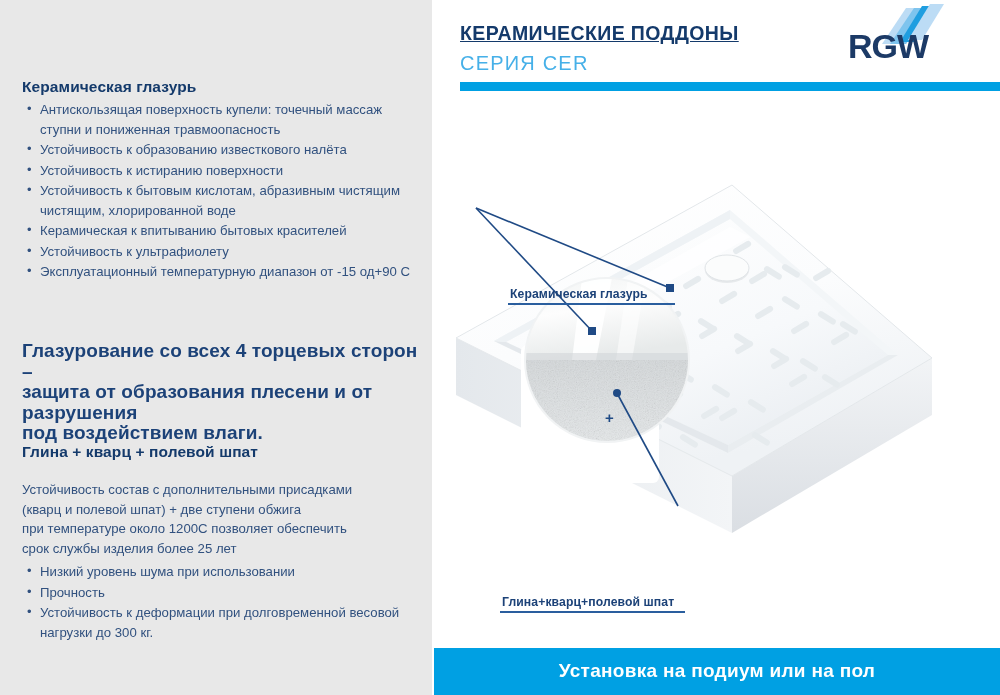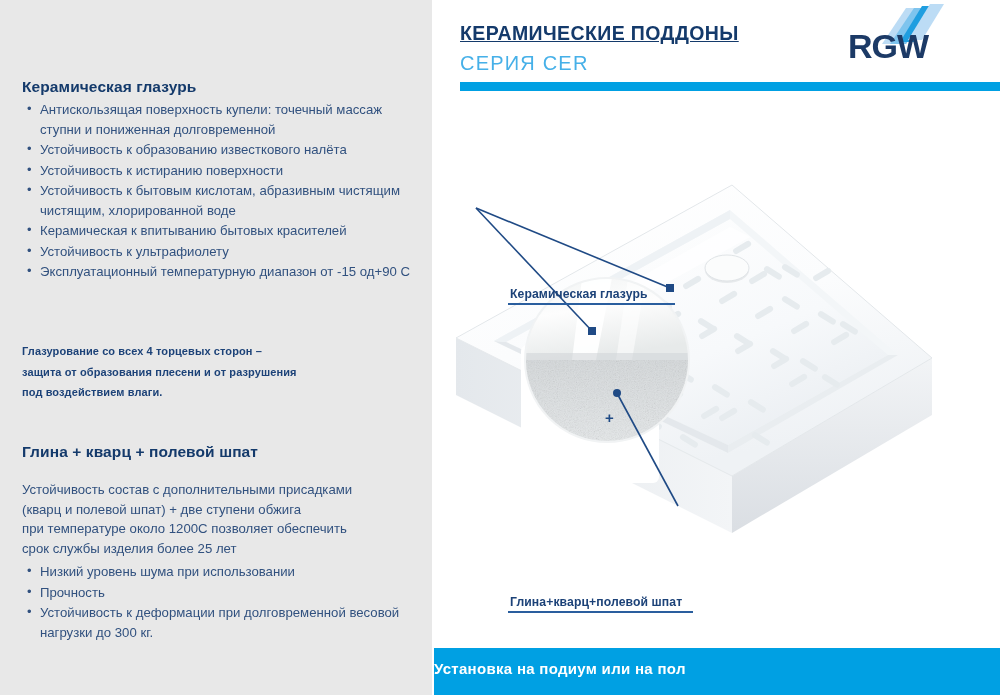--- a/index.html
+++ b/index.html
@@ -33,21 +33,21 @@
   ul.bullets li::before{
     content:"•";position:absolute;left:5px;top:-1px;
     color:#31517f;font-size:13px;
   }
 
   .block-glaze{position:absolute;left:22px;top:78px;width:400px;}
   .block-glaze .sec-title{margin-bottom:4px;}
 
   .block-edge{position:absolute;left:22px;top:341px;width:400px;}
   .block-edge p{
-    margin:0;font-size:11px;font-weight:bold;color:#1c4278;
+    margin:0;font-size:19px;font-weight:bold;color:#1c4278;
     line-height:20.5px;letter-spacing:.1px;
   }
 
   .block-clay{position:absolute;left:22px;top:443px;width:400px;}
   .block-clay .sec-title{margin-bottom:19px;}
   .block-clay .sec-body p{margin:0;}
 
   
   .header{position:absolute;left:432px;top:0;right:0;height:95px;background:#fff;}
   .h-title{
@@ -73,51 +73,51 @@
   .callout{position:absolute;}
   .callout .txt{
     font-size:12.2px;font-weight:bold;color:#1c4278;white-space:nowrap;
     letter-spacing:.1px;padding:0 4px 2px 4px;display:block;
   }
   .callout .rule{height:2px;background:#2a5e9e;}
 
   .callout-glaze{left:74px;top:192px;}
   .callout-glaze .rule{width:167px;margin-left:2px;}
 
-  .callout-clay{left:66px;top:500px;margin-left:8px;}
+  .callout-clay{left:66px;top:500px;}
   .callout-clay .rule{width:185px;margin-left:2px;}
 
   .plus{
     position:absolute;left:605px;top:410px;color:#1f4a85;
     font-size:15px;font-weight:bold;line-height:1;
   }
 
   
   .bottom-bar{
     position:absolute;left:434px;top:648px;width:566px;height:47px;
     background:#00a0e3;
   }
   .bottom-bar span{
-    position:absolute;left:0;right:0;top:12px;text-align:left;
-    color:#ffffff;font-size:15px;font-weight:bold;letter-spacing:.3px;
+    position:absolute;left:0;right:0;top:12px;text-align:center;
+    color:#ffffff;font-size:19px;font-weight:bold;letter-spacing:.3px;
   }
 
   .svgfull{position:absolute;left:0;top:0;}
 </style>
 </head>
 <body>
 
 <div id="page">
 
   <div class="left-panel">
 
     <div class="block-glaze">
       <div class="sec-title">Керамическая глазурь</div>
       <ul class="bullets">
-        <li>Антискользящая поверхность купели: точечный массаж ступни и пониженная долговременной</li>
+        <li>Антискользящая поверхность купели: точечный массаж ступни и пониженная травмоопасность</li>
         <li>Устойчивость к образованию известкового налёта</li>
         <li>Устойчивость к истиранию поверхности</li>
         <li>Устойчивость к бытовым кислотам, абразивным чистящим чистящим, хлорированной воде</li>
         <li>Керамическая к впитыванию бытовых красителей</li>
         <li>Устойчивость к ультрафиолету</li>
         <li>Эксплуатационный температурную диапазон от -15 од+90 С</li>
       </ul>
     </div>
 
     <div class="block-edge">

